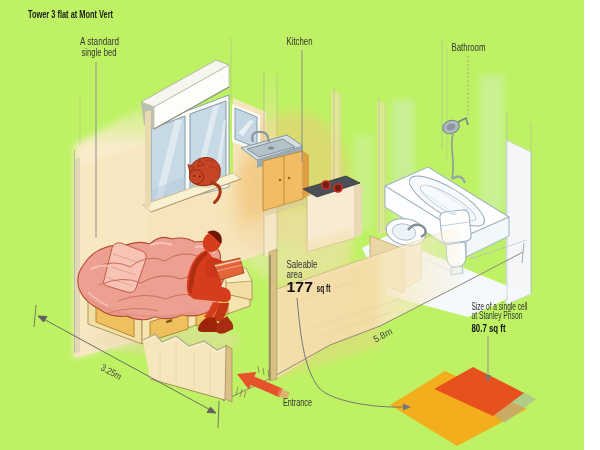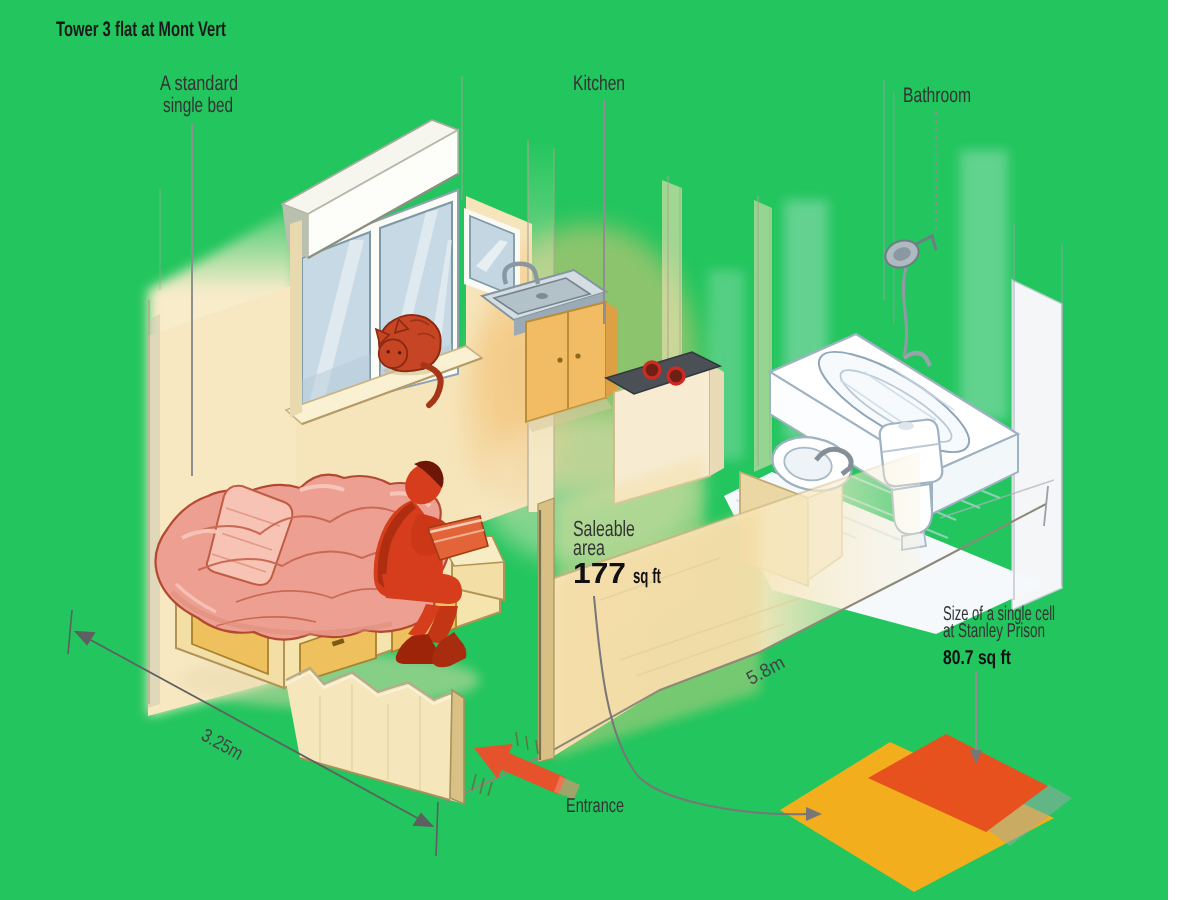--- a/index.html
+++ b/index.html
@@ -1,16 +1,16 @@
 <!DOCTYPE html>
 <html><head>
 <meta charset="utf-8">
 <style>
   html,body{margin:0;padding:0;background:#ffffff;}
-  #page{width:584px;height:450px;position:relative;overflow:hidden;background:#22c55e;
+  #page{width:584px;height:450px;position:relative;overflow:hidden;background:#bef264;
         font-family:"Liberation Sans",sans-serif;}
   svg{position:absolute;left:0;top:0;}
 </style>
 </head>
 <body>
 <div id="page">
 <svg width="600" height="450" viewBox="0 0 600 450">
 <defs>
   <filter id="soft" x="-30%" y="-30%" width="160%" height="160%">
           <feGaussianBlur stdDeviation="6"></feGaussianBlur>

